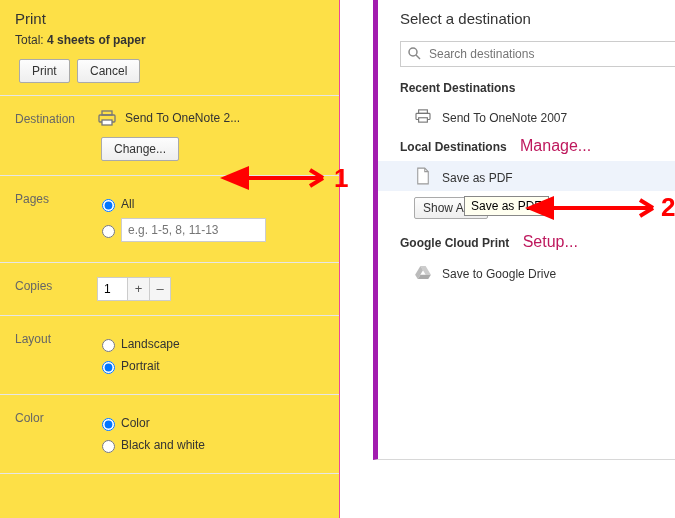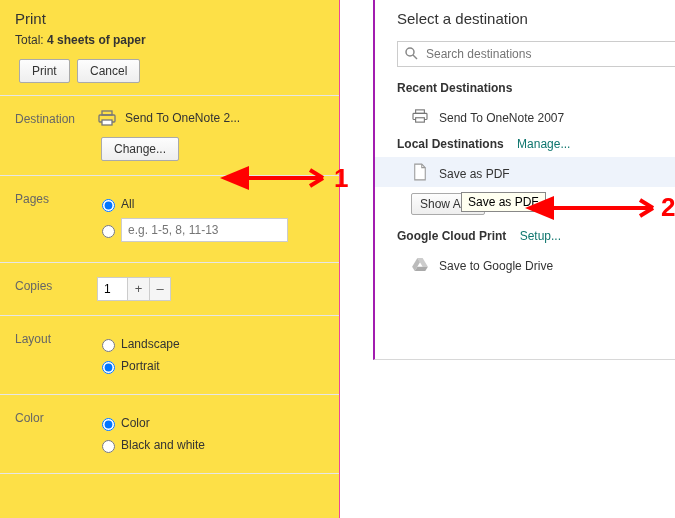--- a/index.html
+++ b/index.html
@@ -79,21 +79,21 @@
     display: inline-block;
   }
   .radio-row {
     display: flex;
     align-items: center;
     margin: 6px 0;
     font-size: 12px;
   }
   .radio-row input[type=radio] { margin-right: 6px; }
   .text-input {
-    width: 167px;
+    width: 145px;
     padding: 4px 6px;
     border: 1px solid #ccc;
     font-size: 12px;
     color: #999;
   }
   .copies-row {
     display: flex;
     align-items: center;
   }
   .copies-input {
@@ -116,23 +116,23 @@
     color: #555;
   }
   .stepper.plus { border-right: none; }
 
   
   .right-overlay {
     position: absolute;
     left: 373px;
     top: 0;
     width: 302px;
-    height: 360px;
+    height: 460px;
     background: #fff;
-    border-left: 2px solid #a21caf;
+    border-left: 5px solid #a21caf;
     border-bottom: 1px solid #d8d8d8;
     padding: 10px 0 0 0;
   }
   .right-overlay h2 {
     font-size: 15px;
     font-weight: normal;
     margin: 0 0 14px 22px;
     color: #333;
   }
   .search-wrap {
@@ -155,25 +155,25 @@
     color: #888;
     flex: 1;
     background: transparent;
   }
   .group-head {
     font-size: 12px;
     font-weight: bold;
     margin: 6px 0 6px 22px;
   }
   .group-head a {
-    color: #0f766e;
+    color: #be185d;
     text-decoration: none;
     font-weight: normal;
     margin-left: 10px;
-    font-size: 12px;
+    font-size: 16px;
   }
   .dest-item {
     display: flex;
     align-items: flex-end;
     padding: 6px 0 6px 36px;
     font-size: 12px;
     cursor: pointer;
   }
   .dest-item .ic {
     width: 18px; height: 18px; margin-right: 10px;

